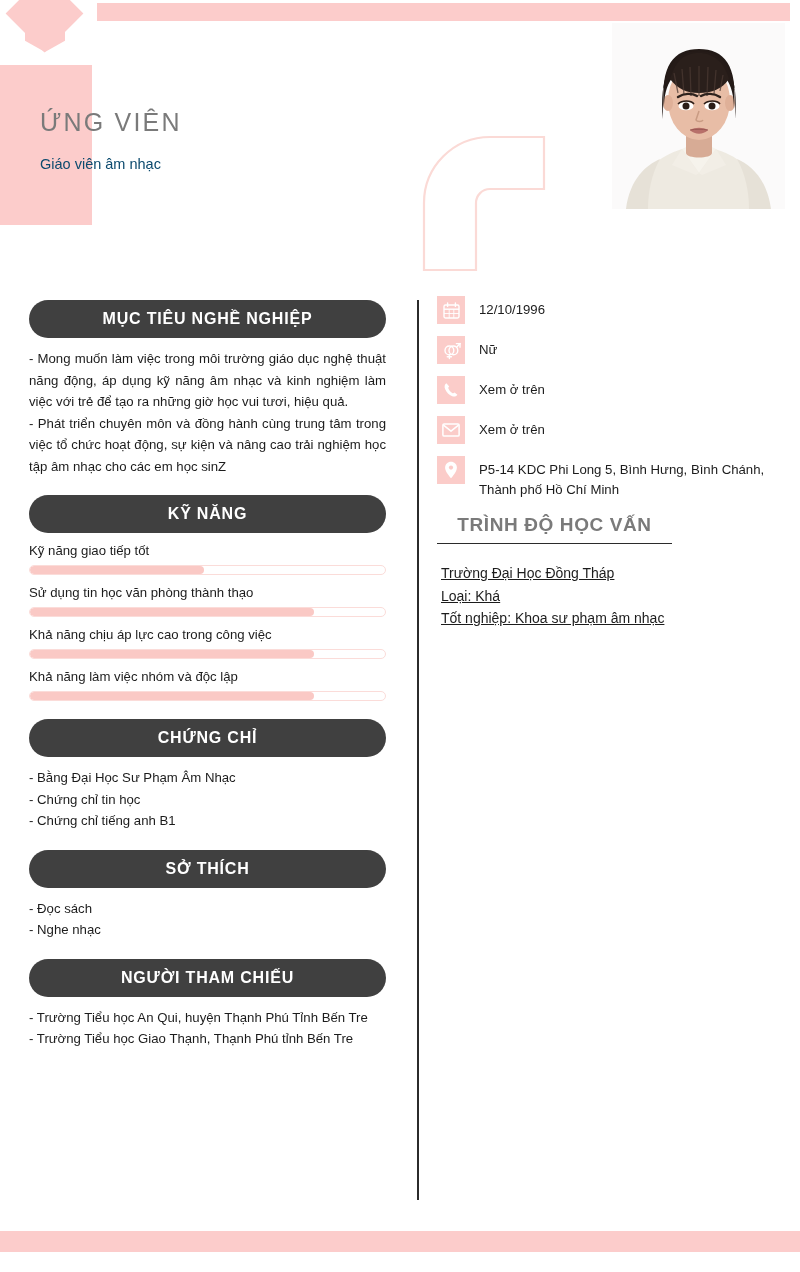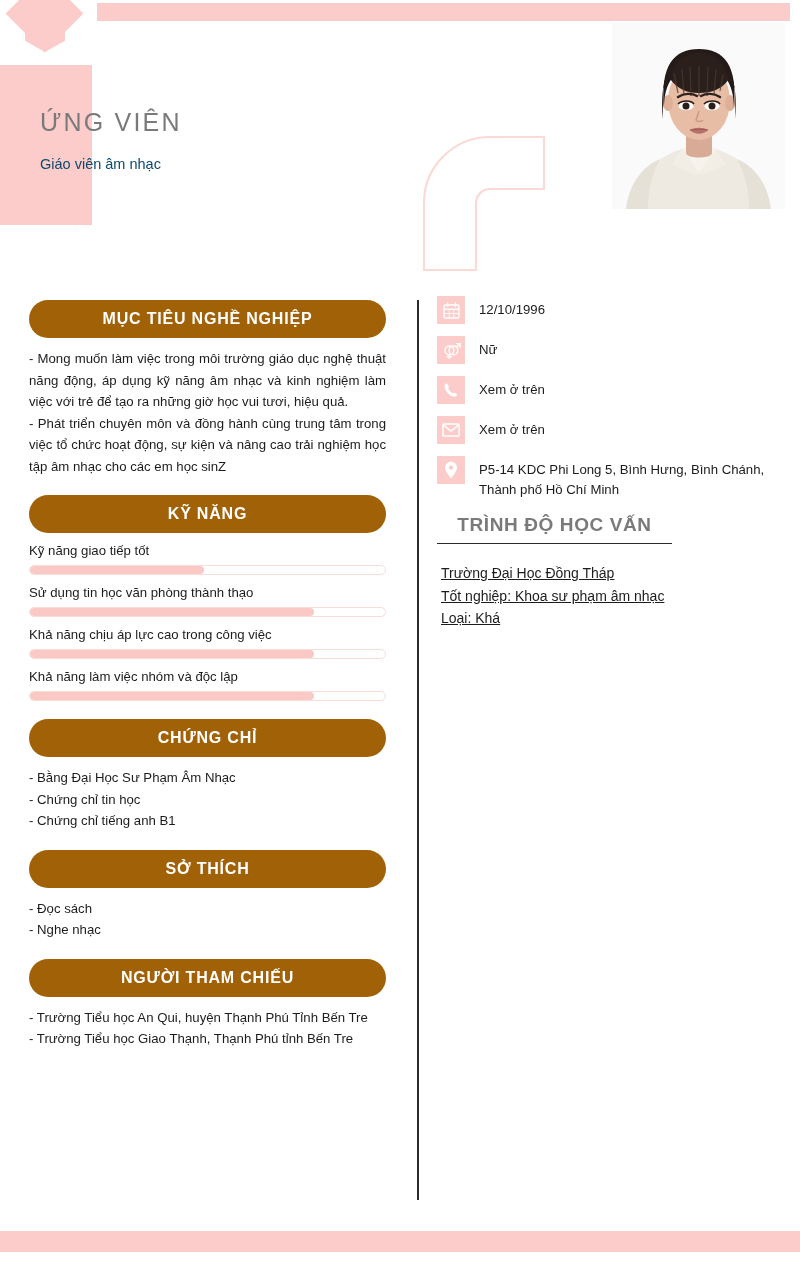--- a/index.html
+++ b/index.html
@@ -127,21 +127,21 @@
   }
   .col-right {
     position: absolute;
     left: 437px;
     top: 296px;
     width: 340px;
   }
 
   
   .pill {
-    background: #a16207;
+    background: #404040;
     border-radius: 22px;
     height: 38px;
     display: flex;
     align-items: center;
     justify-content: center;
     color: #ffffff;
     font-weight: bold;
     font-size: 16px;
     letter-spacing: 0.8px;
     margin-top: 18px;
@@ -418,17 +418,17 @@
     </div>
     <div class="contact-text">P5-14 KDC Phi Long 5, Bình Hưng, Bình Chánh, Thành phố Hồ Chí Minh</div>
   </div>
 
   <div class="edu-header">
     <div class="edu-title">TRÌNH ĐỘ HỌC VẤN</div>
     <div class="edu-rule"></div>
   </div>
   <div class="edu-body">
     <p>Trường Đại Học Đồng Tháp</p>
+    <p>Loại: Khá</p>
     <p>Tốt nghiệp: Khoa sư phạm âm nhạc</p>
-    <p>Loại: Khá</p>
   </div>
 
 </div>
 
 </body></html>

